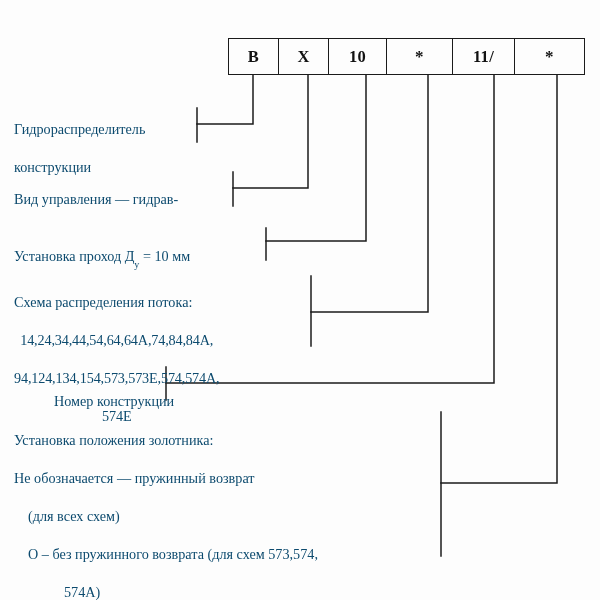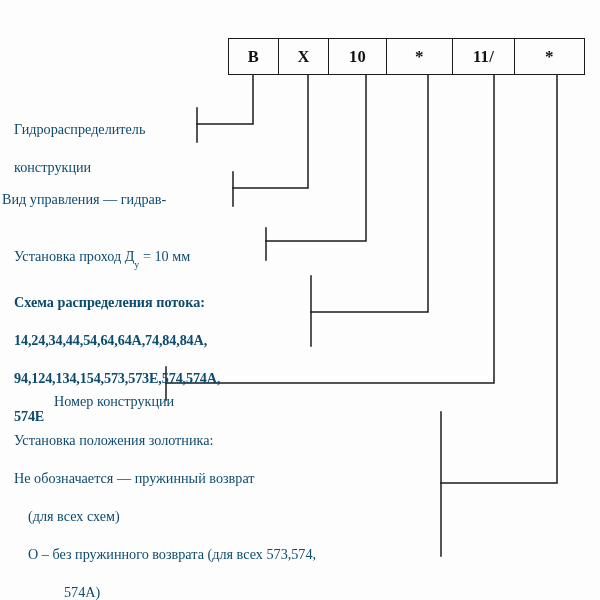--- a/index.html
+++ b/index.html
@@ -58,27 +58,27 @@
 
   
   .label {
     position: absolute;
     font-size: 14.2px;
     line-height: 19px;
     white-space: pre-line;
     color: #0c4a6e;
   }
   .lbl-valve   { left: 14px;  top: 101px; }
-  .lbl-control { left: 2px;  top: 171px; }
+  .lbl-control { left: 14px;  top: 171px; }
   .lbl-bore    { left: 14px;  top: 228px; }
-  .lbl-scheme  { left: 14px;  top: 274px; font-weight: bold; }
+  .lbl-scheme  { left: 14px;  top: 274px; }
   .lbl-constr  { left: 22px;  top: 373px; margin-left: 32px; }
   .lbl-spool   { left: 14px;  top: 412px; }
 
-  .lbl-scheme .codes { letter-spacing: -0.15px; }
+  .lbl-scheme .codes { letter-spacing: -0.15px; text-align: center; }
 
   .sub {
     font-size: 10px;
     vertical-align: sub;
     position: relative;
     top: 3px;
   }
 
   .ind1 { display: block; }
   .ind2 { display: block; padding-left: 14px; }
@@ -142,19 +142,19 @@
   </div>
 
   <div class="label lbl-constr">
     <span class="ind1">Номер конструкции</span>
   </div>
 
   <div class="label lbl-spool">
     <span class="ind1">Установка положения золотника:</span>
     <span class="ind1">Не обозначается — пружинный возврат</span>
     <span class="ind2">(для всех схем)</span>
-    <span class="ind2">О – без пружинного возврата  (для всех 573,574,</span>
+    <span class="ind2">О – без пружинного возврата  (для схем 573,574,</span>
     <span class="ind3">574А)</span>
     
     
   </div>
 
 </div>
 
 </body></html>

